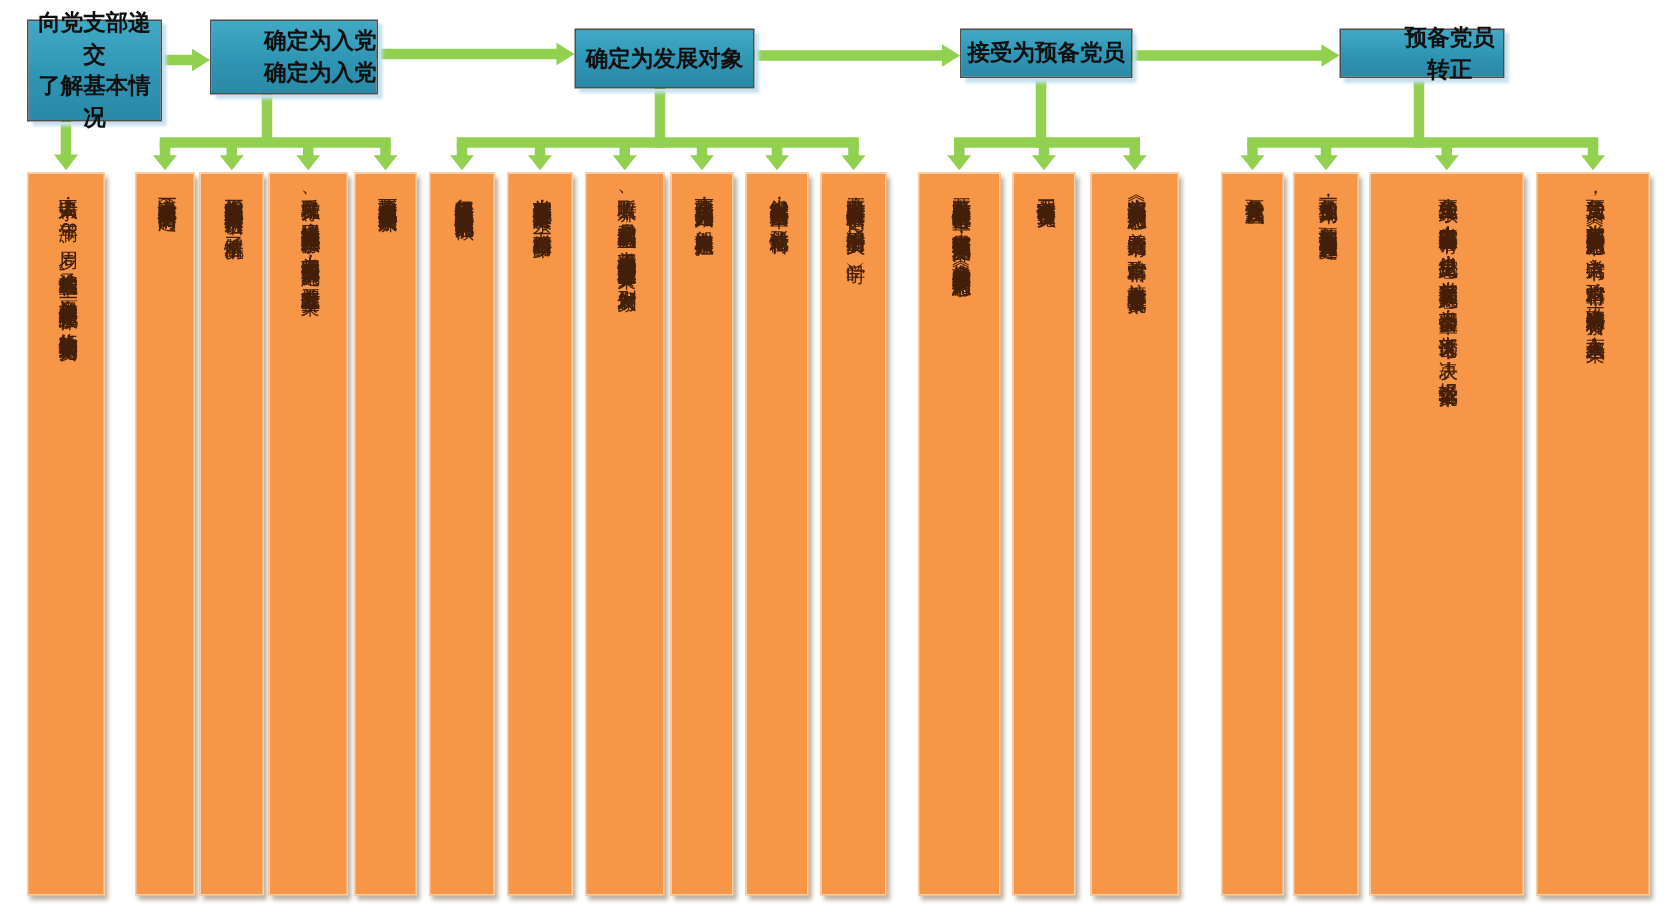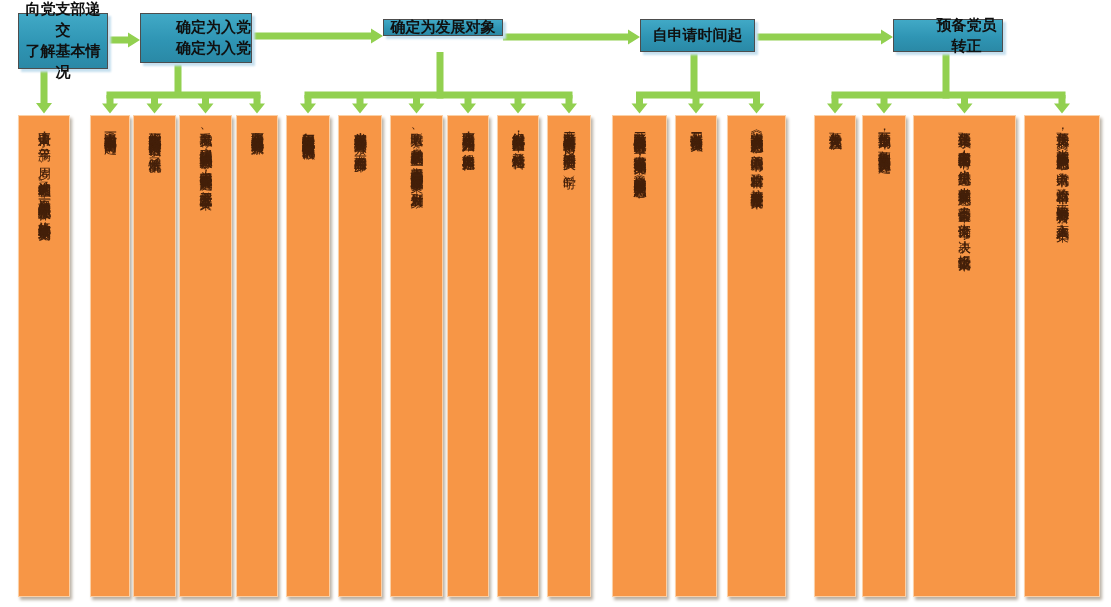--- a/index.html
+++ b/index.html
@@ -9,23 +9,23 @@
   
   .stage{
     position:absolute;
     background:linear-gradient(180deg,#41a9c6 0%,#2f95b4 55%,#2a89a6 100%);
     border:1px solid #4d4d4d;
     box-shadow:3px 3px 2px #c6e0ef;
     color:#101010;font-weight:bold;font-size:15px;line-height:21px;
     display:flex;flex-direction:column;align-items:center;justify-content:center;
     text-align:center;box-sizing:border-box;
   }
-  .s1{left:18px;top:13px;width:90px;height:56px;}
+  .s1{left:18px;top:13px;width:90px;height:68px;}
   .s2{left:140px;top:13px;width:112px;height:50px;align-items:flex-end;}
-  .s3{left:383px;top:19px;width:120px;height:17px;}
+  .s3{left:383px;top:19px;width:120px;height:40px;}
   .s4{left:640px;top:19px;width:115px;height:33px;}
   .s5{left:893px;top:19px;width:110px;height:33px;padding-left:37px;}
 
   
   .bar{
     position:absolute;top:115px;height:482px;
     background:#F79646;
     border:1px solid #fbd0a6;
     box-shadow:2px 3px 3px #b9b0a4;
     box-sizing:border-box;
@@ -107,21 +107,21 @@
     <span>了解基本情况</span>
   </div>
   <div class="stage s2">
     <span>确定为入党</span>
     <span>确定为入党</span>
   </div>
   <div class="stage s3">
     <span>确定为发展对象</span>
   </div>
   <div class="stage s4">
-    <span>自申请时间起</span>
+    <span>接受为预备党员</span>
   </div>
   <div class="stage s5">
     <span>预备党员转正</span>
   </div>
 
   <div class="bar b1">
     <span class="bar-text">申请人要求：年满18周岁、承认党的纲领和章程、愿意参加党的一个组织并在其中积极工作、执行党的决议和按期缴纳党费</span>
   </div>
   <div class="bar b2">
     <span class="bar-text">申请人考察时间一般为半年（自申请时间起）</span>

